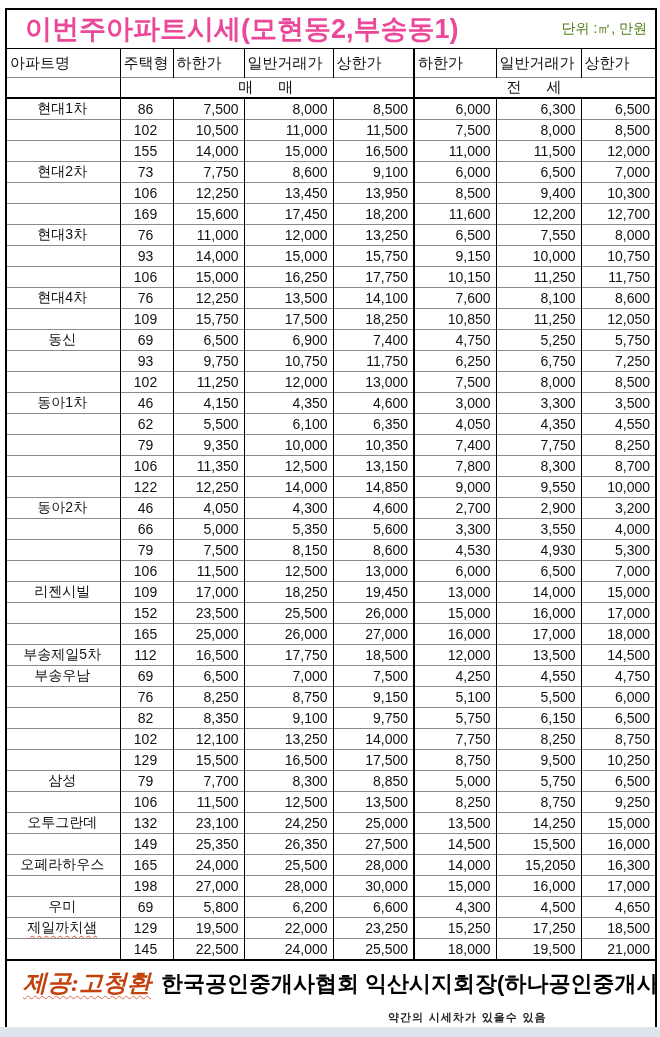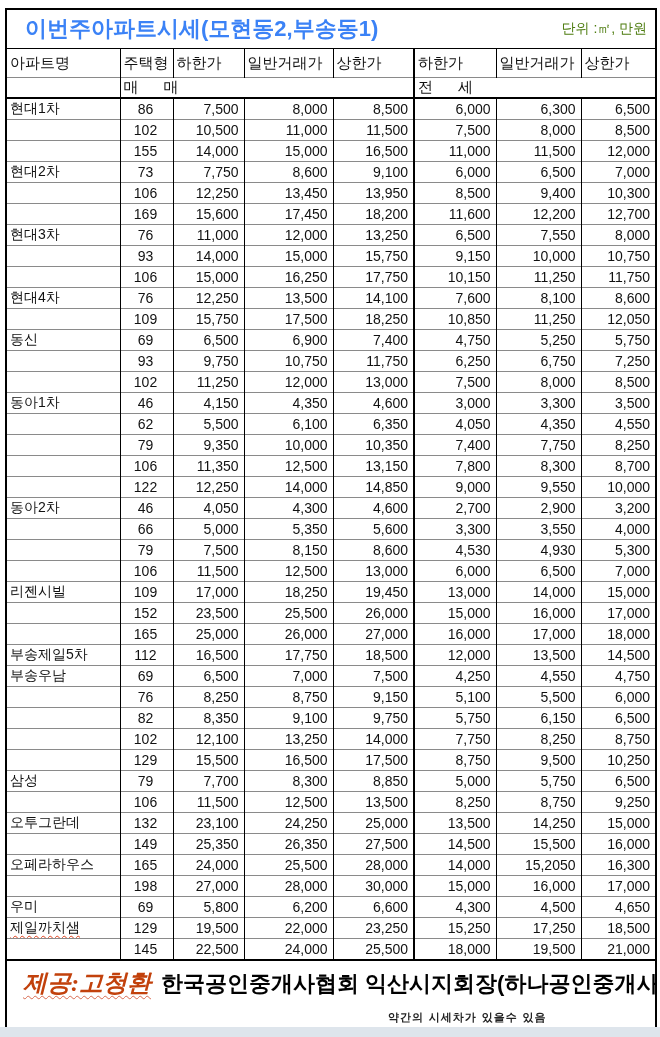--- a/index.html
+++ b/index.html
@@ -37,35 +37,35 @@
     padding:0 5px 0 3px;
   }
   tr.title-row td{
     border-top:none;
     border-left:none;
     height:38px;
     padding:0 8px 0 18px;
     border-bottom:1px solid #000;
   }
   .title-flex{display:flex;align-items:center;justify-content:space-between;}
-  .doc-title{font-size:22px;font-weight:bold;letter-spacing:0px;color:#3b82f6;}
+  .doc-title{font-size:27px;font-weight:bold;letter-spacing:0px;color:#ec4899;}
   .unit-label{font-size:14px;color:#4d7c0f;}
 
   tr.head1 td{
     height:28px;font-size:15px;text-align:left;vertical-align:middle;
     border-top:1px solid #000;
   }
   tr.head1 td.first{text-align:left;}
   tr.head2 td{
-    height:18px;font-size:15px;vertical-align:middle;
+    height:18px;font-size:15px;text-align:center;vertical-align:middle;
     white-space:pre;
     border-bottom:2px solid #000;
   }
   tbody td{height:20px;font-size:14px;vertical-align:middle;}
-  td.name{text-align:left;margin-top:36px;}
+  td.name{text-align:center;margin-top:36px;}
   td.type{text-align:center;}
   td.num{text-align:right;padding-right:5px;}
   td.group-sep{border-left:2px solid #000;}
   span.wavy{
     text-decoration:underline wavy #e2401c;
     text-decoration-thickness:1px;
     text-underline-offset:3px;
   }
   tr.footer-row td{
     border-top:2px solid #000;

